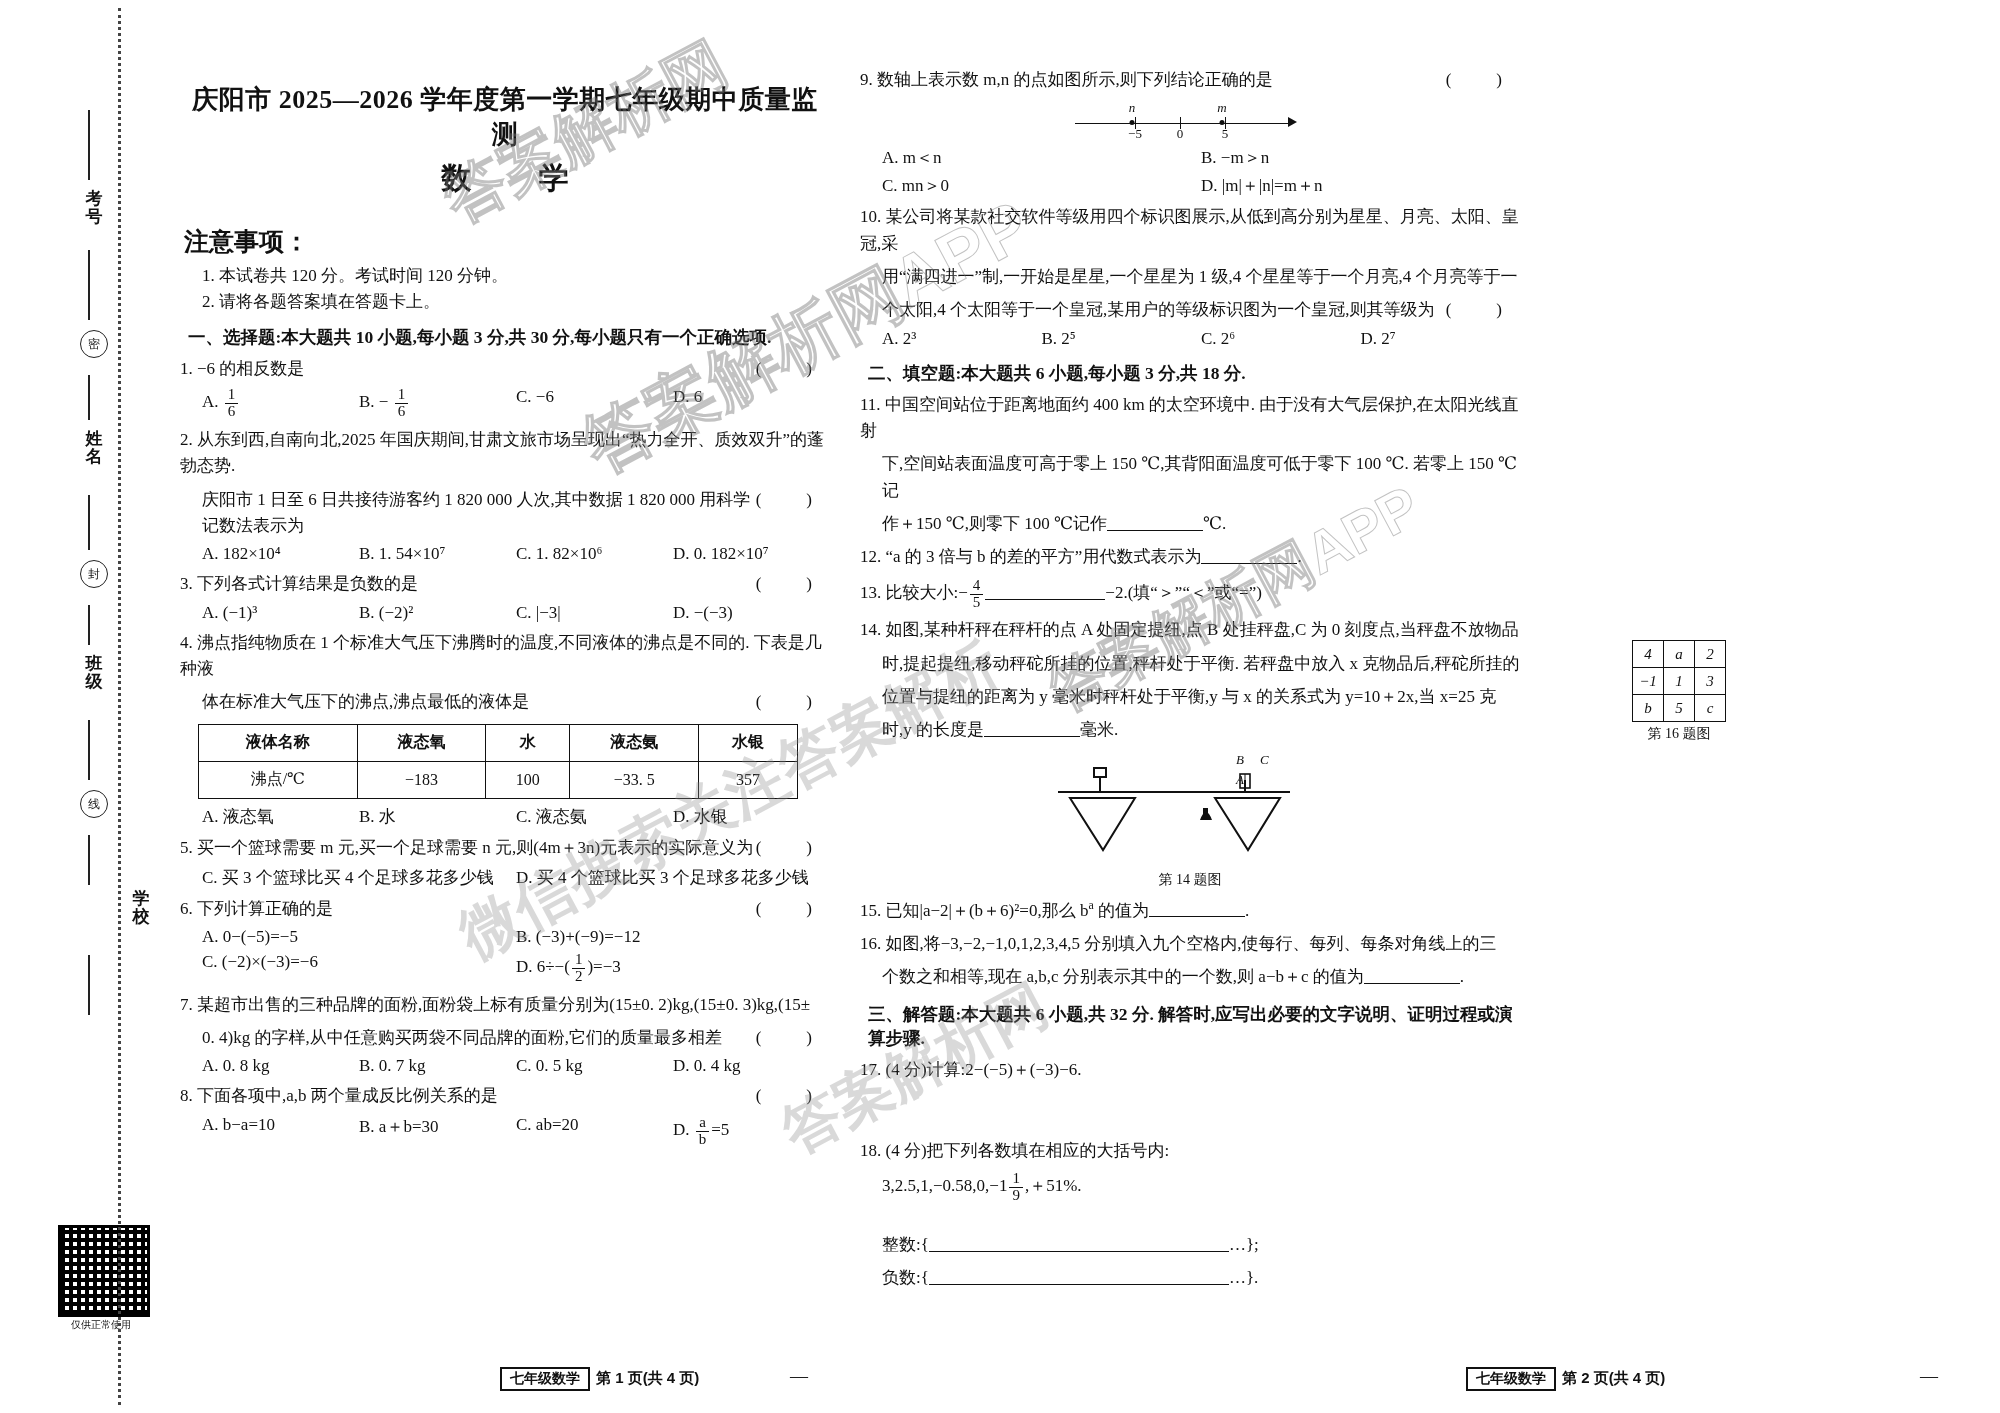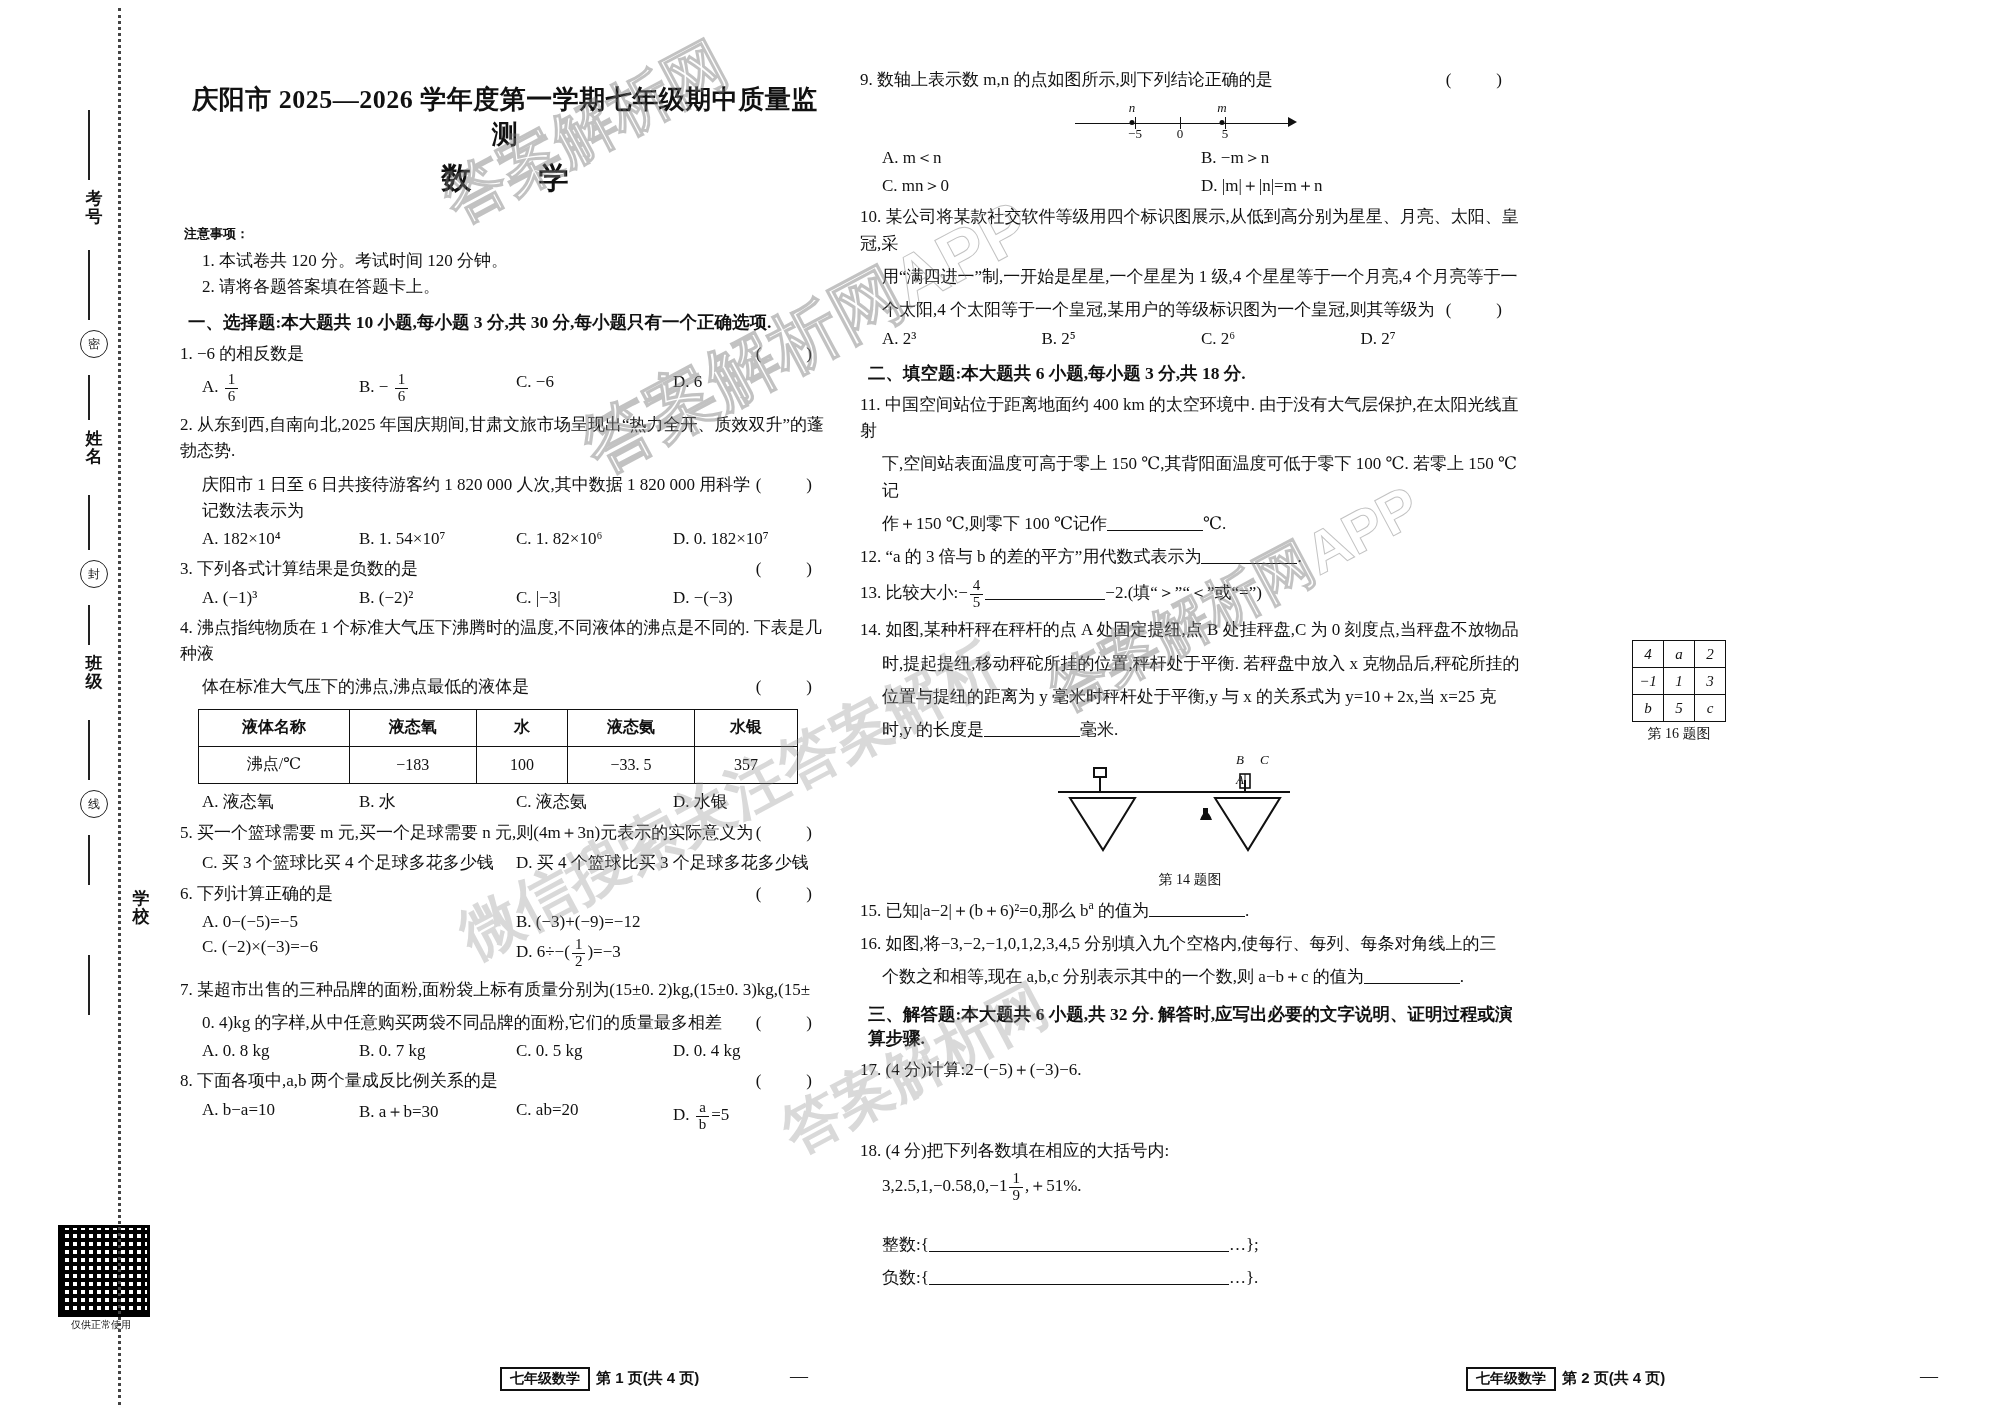--- a/index.html
+++ b/index.html
@@ -29,21 +29,21 @@
           font-size:10px;font-family:"Liberation Sans",sans-serif;}
 
   
   .colL{position:absolute;left:180px;top:60px;width:650px;}
   .colR{position:absolute;left:860px;top:60px;width:660px;}
 
   h1.title{font-size:26px;font-weight:700;text-align:center;margin:22px 0 6px 0;
            letter-spacing:.5px;font-family:"Liberation Serif",serif;}
   h2.subject{font-size:30px;font-weight:700;text-align:center;margin:2px 0 26px 0;
              letter-spacing:30px;text-indent:30px;}
-  .notice-h{font-size:13px;font-weight:700;margin:4px 0 6px 4px;}
+  .notice-h{font-size:25px;font-weight:700;margin:4px 0 6px 4px;}
   .notice-l{font-size:17px;margin:3px 0 3px 22px;}
 
   .sec{font-size:17.5px;font-weight:700;margin:12px 0 6px 8px;}
   .q{font-size:17px;line-height:1.55;margin:7px 0 2px 0;position:relative;}
   .indent{margin-left:22px;}
   .opts{display:flex;font-size:17px;margin:5px 0 4px 22px;}
   .opts>div{flex:1;}
   .opts.two>div{flex:1;}
   .paren{float:right;font-size:17px;letter-spacing:14px;margin-right:4px;}
   .blank{display:inline-block;border-bottom:1.3px solid #111;min-width:78px;height:1em;
@@ -55,21 +55,21 @@
   
   .frac{display:inline-flex;flex-direction:column;align-items:center;
         vertical-align:middle;margin:0 2px;font-size:15px;line-height:1.05;}
   .frac .n{border-bottom:1.3px solid #111;padding:0 3px;}
   .frac .d{padding:0 3px;}
   sup{font-size:.7em;}
 
   
   table.data{border-collapse:collapse;margin:8px 0 6px 18px;width:600px;
              font-size:16px;}
-  table.data td{border:1.6px solid #111;text-align:center;padding:5px 18px;height:26px;}
+  table.data td{border:1.6px solid #111;text-align:center;padding:5px 10px;height:26px;}
   table.data tr:first-child td{font-weight:700;}
 
   
   table.magic{border-collapse:collapse;font-size:15px;}
   table.magic td{border:1.3px solid #111;width:28px;height:24px;text-align:center;
                  font-style:italic;}
 
   .figcap{font-size:14px;text-align:center;margin-top:3px;}
 
   

